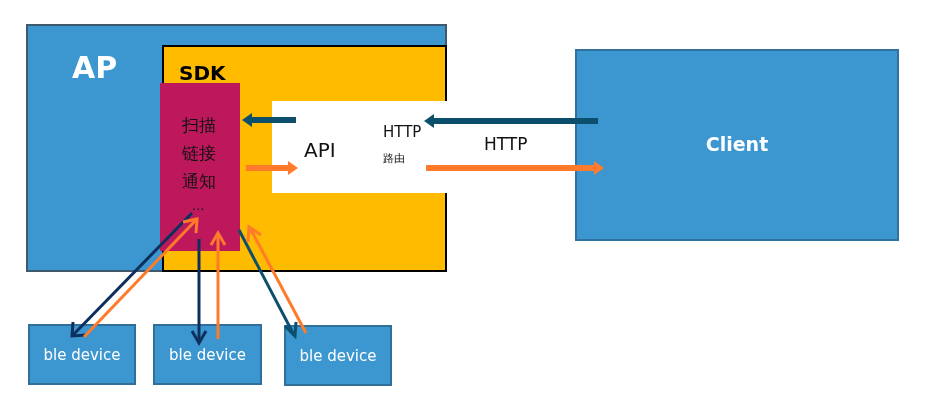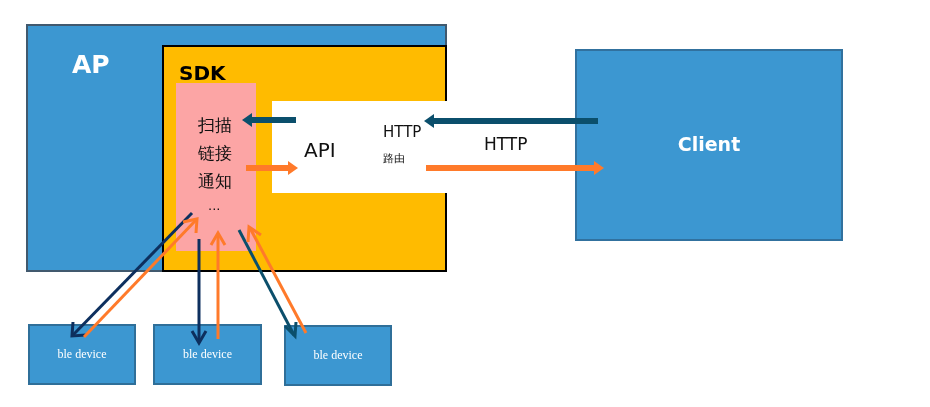--- a/index.html
+++ b/index.html
@@ -1,31 +1,31 @@
 <!DOCTYPE html>
 <html><head>
 <meta charset="utf-8">
 <style>
   html,body{margin:0;padding:0;background:#ffffff;}
   body{width:930px;height:407px;position:relative;overflow:hidden;font-family:"DejaVu Sans","Liberation Sans",sans-serif;}
   .box{position:absolute;box-sizing:border-box;}
   #ap{left:26px;top:24px;width:421px;height:248px;background:#3c97d1;border:2px solid #41596e;}
-  #ap-label{position:absolute;left:44px;top:24px;color:#fff;font-weight:bold;font-size:25px;font-family:"DejaVu Sans",sans-serif;}
+  #ap-label{position:absolute;left:44px;top:24px;color:#fff;font-weight:bold;font-size:30px;font-family:"DejaVu Sans",sans-serif;}
   #sdk{left:162px;top:45px;width:285px;height:227px;background:#ffbb00;border:2px solid #000;}
   #sdk-label{position:absolute;left:15px;top:14px;font-weight:bold;font-size:20px;color:#000;}
-  #func-panel{left:176px;top:83px;width:80px;height:168px;background:#fca5a5;}
+  #func-panel{left:160px;top:83px;width:80px;height:168px;background:#be185d;}
   .func{position:absolute;left:22px;font-size:17px;color:#111;font-family:"DejaVu Sans",sans-serif;}
   #api-panel{left:272px;top:101px;width:175px;height:92px;background:#fff;}
   #api-label{position:absolute;left:32px;top:37px;font-size:20px;color:#111;}
   #http-route-1{position:absolute;left:111px;top:22px;font-size:15px;color:#111;}
   #http-route-2{position:absolute;left:111px;top:50px;font-size:11px;color:#111;}
   #http-label{position:absolute;left:484px;top:134px;font-size:17px;color:#111;}
-  #client{left:575px;top:49px;width:268px;height:192px;background:#3c97d1;border:2px solid #31719e;}
+  #client{left:575px;top:49px;width:324px;height:192px;background:#3c97d1;border:2px solid #31719e;}
   #client-label{position:absolute;left:0;right:0;top:82px;text-align:center;color:#fff;font-weight:bold;font-size:19px;}
-  .ble{position:absolute;box-sizing:border-box;background:#3c97d1;border:2px solid #2f6f99;height:61px;color:#fff;font-size:12px;display:flex;align-items:center;justify-content:center;font-family:Liberation Serif, serif;}
+  .ble{position:absolute;box-sizing:border-box;background:#3c97d1;border:2px solid #2f6f99;height:61px;color:#fff;font-size:15px;display:flex;align-items:center;justify-content:center;}
   #ble-1{left:28px;top:324px;width:108px;}
   #ble-2{left:153px;top:324px;width:109px;}
   #ble-3{left:284px;top:325px;width:108px;}
   svg#arrows{position:absolute;left:0;top:0;width:930px;height:407px;pointer-events:none;}
 </style>
 </head>
 <body>
 
 <div class="box" id="ap">
   <div id="ap-label">AP</div>

